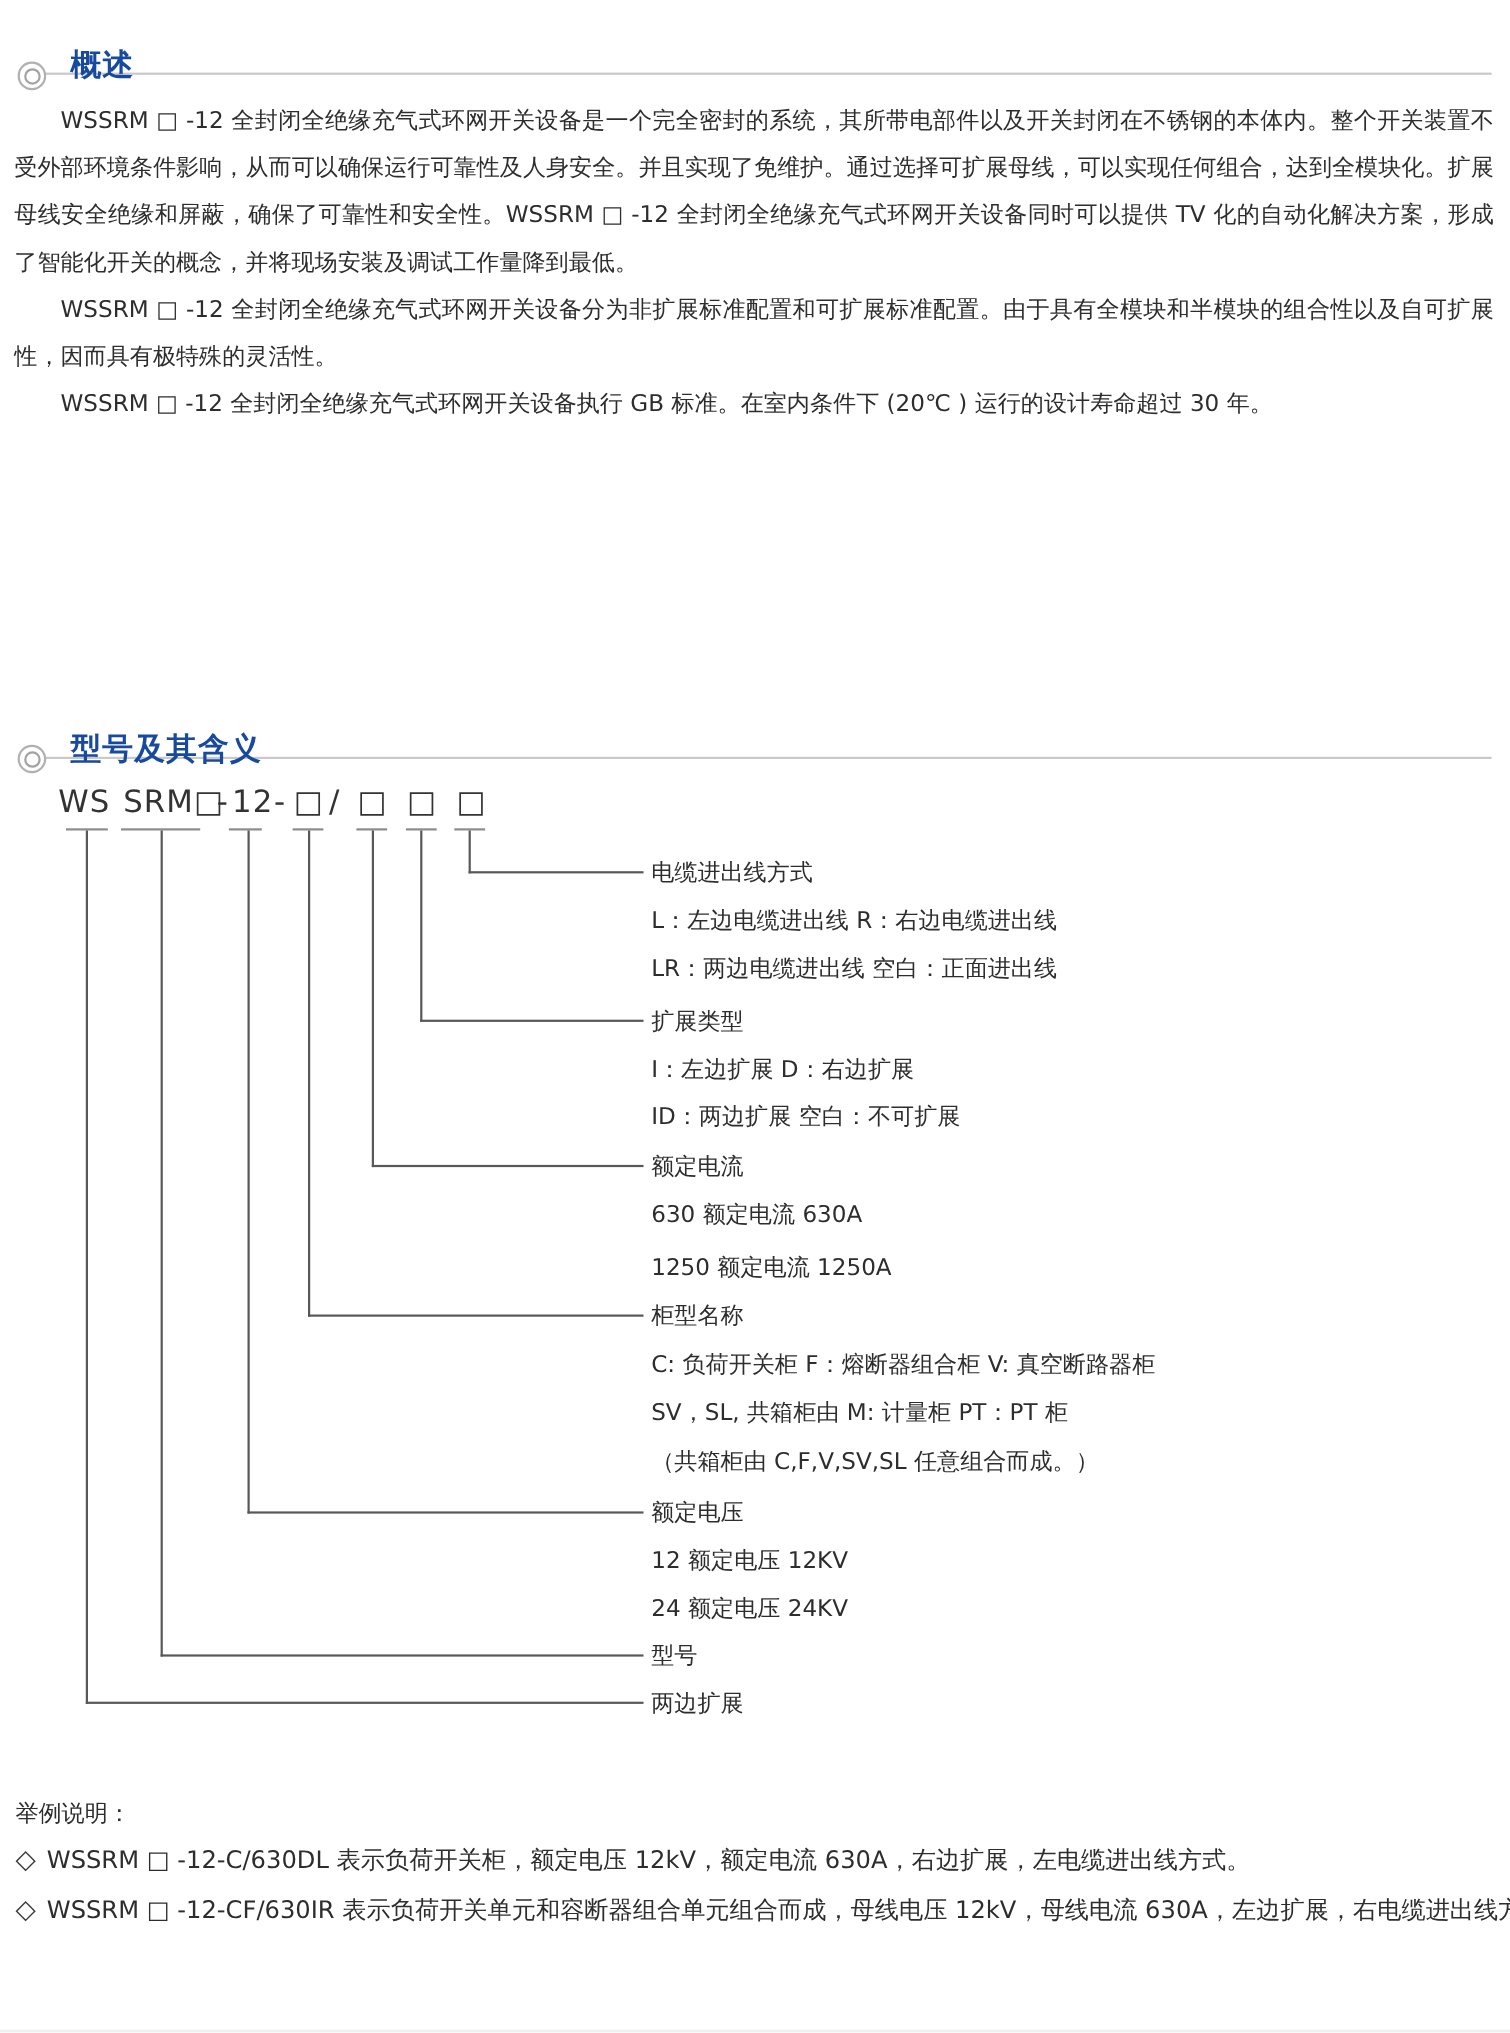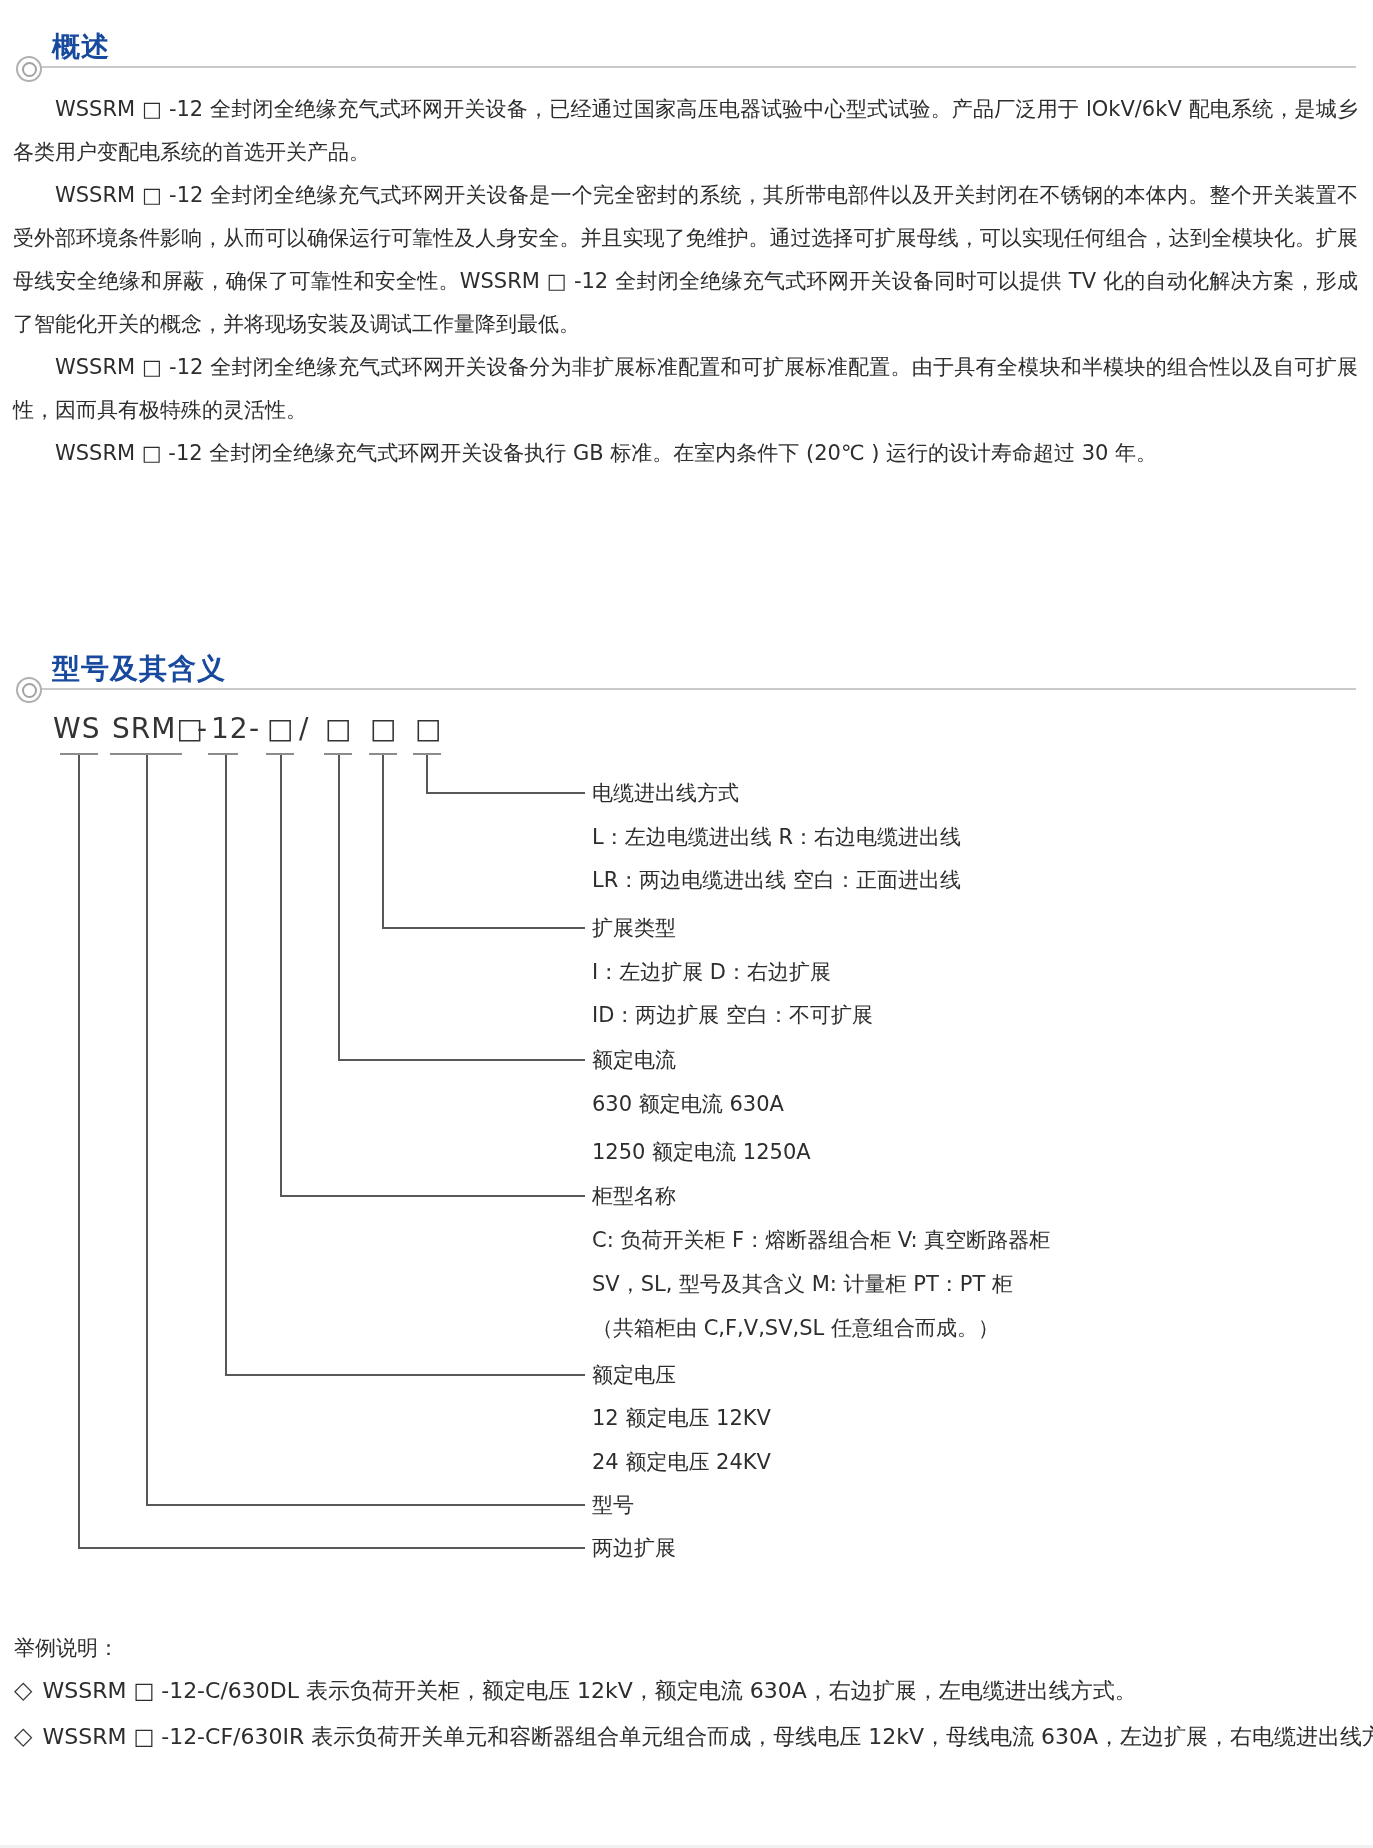--- a/index.html
+++ b/index.html
@@ -2,21 +2,21 @@
 <html><head>
 <meta charset="utf-8">
 <style>
   html,body { margin:0; padding:0; background:#ffffff; }
   .page {
     position:relative; width:1373px; height:1848px; background:#ffffff;
     font-family:"DejaVu Sans","Liberation Sans",sans-serif;
     color:#2d2d2d; overflow:hidden;
   }
   .sec-title {
-    position:absolute; margin:0; font-size:28px; font-weight:700;
+    position:absolute; margin:12px; font-size:28px; font-weight:700;
     color:#17499e; letter-spacing:1px; white-space:nowrap; z-index:3;
   }
   .rule { position:absolute; height:2px; background:#c9c9c9; z-index:1; }
   .ring {
     position:absolute; width:22px; height:22px; border:2px solid #b0b0b0;
     border-radius:50%; background:#ffffff; z-index:2;
     display:flex; align-items:center; justify-content:center;
   }
   .ring::after {
     content:""; width:11px; height:11px; border:2px solid #a3a3a3; border-radius:50%;
@@ -54,21 +54,20 @@
 <body>
 
 <div class="page">
 
   <section>
     <span class="ring" style="left:16px;top:56px"></span>
     <div class="rule" style="left:29px;top:66px;width:1327px"></div>
     <h2 class="sec-title" style="left:52px;top:28px">概述</h2>
 
     <div class="paragraphs">
-      <p>WSSRM □ -12 全封闭全绝缘充气式环网开关设备，已经通过国家高压电器试验中心型式试验。产品厂泛用于 lOkV/6kV 配电系统，是城乡各类用户变配电系统的首选开关产品。</p>
       <p>WSSRM □ -12 全封闭全绝缘充气式环网开关设备是一个完全密封的系统，其所带电部件以及开关封闭在不锈钢的本体内。整个开关装置不受外部环境条件影响，从而可以确保运行可靠性及人身安全。并且实现了免维护。通过选择可扩展母线，可以实现任何组合，达到全模块化。扩展母线安全绝缘和屏蔽，确保了可靠性和安全性。WSSRM □ -12 全封闭全绝缘充气式环网开关设备同时可以提供 TV 化的自动化解决方案，形成了智能化开关的概念，并将现场安装及调试工作量降到最低。</p>
       <p>WSSRM □ -12 全封闭全绝缘充气式环网开关设备分为非扩展标准配置和可扩展标准配置。由于具有全模块和半模块的组合性以及自可扩展性，因而具有极特殊的灵活性。</p>
       <p>WSSRM □ -12 全封闭全绝缘充气式环网开关设备执行 GB 标准。在室内条件下 (20℃ ) 运行的设计寿命超过 30 年。</p>
     </div>
   </section>
 
   <section>
     <span class="ring" style="left:16px;top:677px"></span>
     <div class="rule" style="left:29px;top:688px;width:1327px"></div>
     <h2 class="sec-title" style="left:52px;top:650px">型号及其含义</h2>
@@ -119,21 +118,21 @@
       <div class="dlabel" style="top:816px">L：左边电缆进出线   R：右边电缆进出线</div>
       <div class="dlabel" style="top:859px">LR：两边电缆进出线   空白：正面进出线</div>
       <div class="dlabel" style="top:907px">扩展类型</div>
       <div class="dlabel" style="top:951px">I：左边扩展   D：右边扩展</div>
       <div class="dlabel" style="top:994px">ID：两边扩展   空白：不可扩展</div>
       <div class="dlabel" style="top:1039px">额定电流</div>
       <div class="dlabel" style="top:1083px">630 额定电流 630A</div>
       <div class="dlabel" style="top:1131px">1250 额定电流 1250A</div>
       <div class="dlabel" style="top:1175px">柜型名称</div>
       <div class="dlabel" style="top:1219px">C: 负荷开关柜   F：熔断器组合柜   V: 真空断路器柜</div>
-      <div class="dlabel" style="top:1263px">SV，SL, 型号及其含义   M: 计量柜   PT：PT 柜</div>
+      <div class="dlabel" style="top:1263px">SV，SL, 共箱柜由   M: 计量柜   PT：PT 柜</div>
       <div class="dlabel" style="top:1307px">（共箱柜由 C,F,V,SV,SL 任意组合而成。）</div>
       <div class="dlabel" style="top:1354px">额定电压</div>
       <div class="dlabel" style="top:1397px">12 额定电压 12KV</div>
       <div class="dlabel" style="top:1441px">24 额定电压 24KV</div>
       <div class="dlabel" style="top:1484px">型号</div>
       <div class="dlabel" style="top:1527px">两边扩展</div>
     </div>
   </section>
 
   <section>

